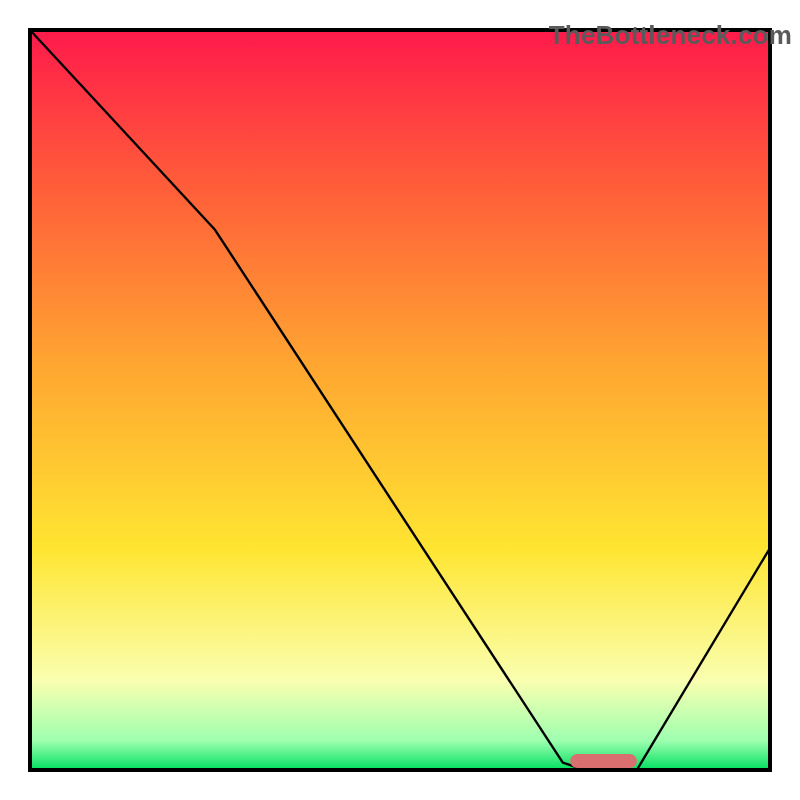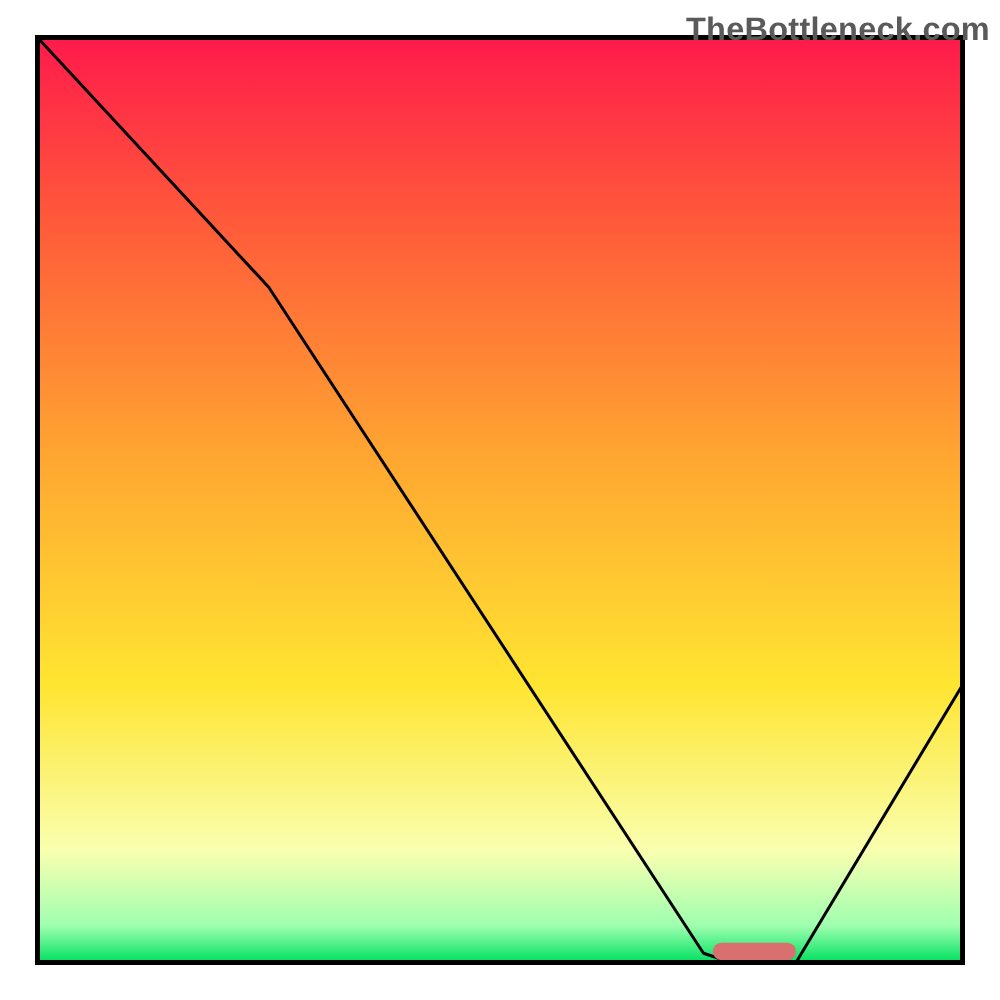--- a/index.html
+++ b/index.html
@@ -11,21 +11,21 @@
     font-family: Arial, Helvetica, sans-serif;
   }
   .frame {
     position: relative;
     width: 800px;
     height: 800px;
     box-sizing: border-box;
   }
   .watermark {
     position: absolute;
-    top: 8px;
+    top: 20px;
     right: 8px;
     font-size: 26px;
     font-weight: 600;
     color: #5a5a5a;
     letter-spacing: 0.2px;
     z-index: 20;
   }
   svg {
     display: block;
   }

